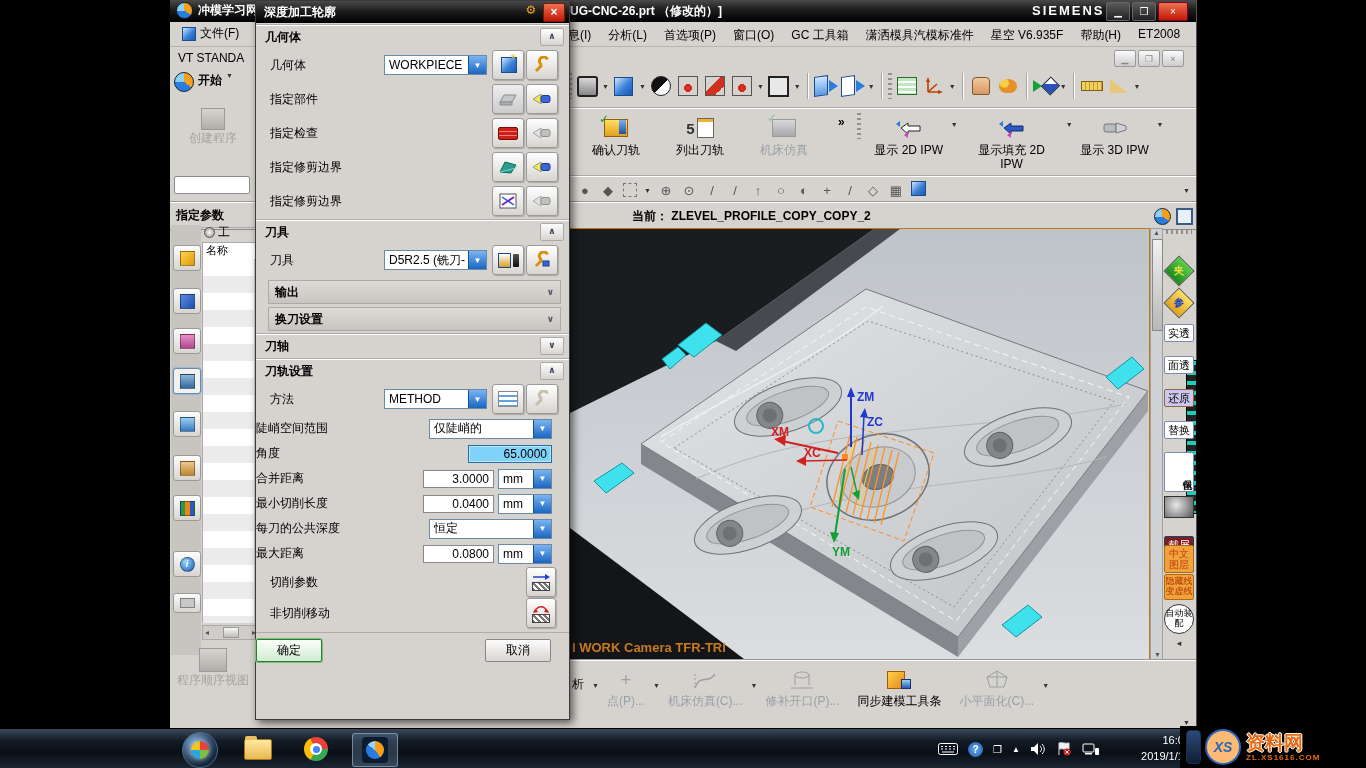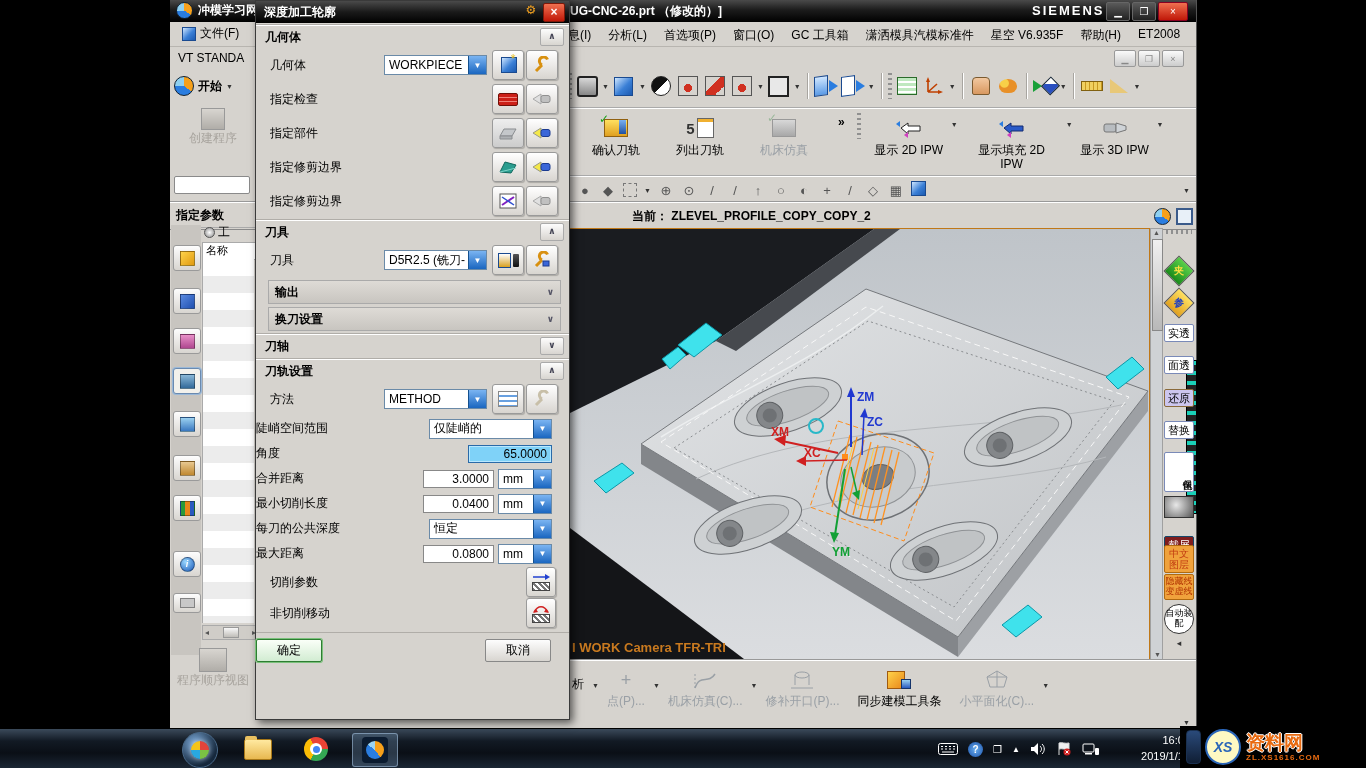--- a/index.html
+++ b/index.html
@@ -54,21 +54,21 @@
   
   .selrow{position:absolute;left:396px;top:176px;width:630px;height:26px;border-top:1px solid #fff;box-shadow:0 -1px 0 #aaa;
     display:flex;align-items:center;gap:7px;color:#555;font-size:13px}
   .selrow .g{width:16px;text-align:center}
   
   .statusrow{position:absolute;left:0;top:202px;width:100%;height:26px;background:#d6d3ce;
     border-top:1px solid #fff;box-shadow:0 -1px 0 #999;border-bottom:1px solid #8a8a8a}
   .statusrow .cur{position:absolute;left:462px;top:5px;font-weight:bold}
   
   .lp-txt{position:absolute;font-size:12px}
-  .startbtn{position:absolute;left:4px;top:72px;width:76px;height:28px;display:flex;align-items:center;gap:4px;font-weight:bold}
+  .startbtn{position:absolute;left:4px;top:72px;width:76px;height:28px;display:flex;gap:4px;font-weight:bold}
   .createprog{position:absolute;left:4px;top:108px;width:78px;text-align:center;color:#a8a49e}
   .gcube{width:22px;height:20px;margin:0 auto;background:linear-gradient(#d8d5d0,#b0ada8);border:1px solid #999}
   .lp-input{position:absolute;left:4px;top:176px;width:74px;height:16px;background:#fff;border:1px solid #8a8a8a;border-radius:2px}
   .specparam{position:absolute;left:2px;top:202px;width:82px;height:20px;font-weight:bold;padding:4px 0 0 4px;
     border-top:1px solid #fff;border-bottom:1px solid #aaa}
   .resstrip{position:absolute;left:1px;top:225px;width:30px;height:430px;background:#c8c5c0}
   .rsbtn{position:absolute;left:2px;width:26px;height:24px;border:1px solid #9a9a9a;border-radius:3px;
     background:linear-gradient(#fdfdfd,#d8d5d0);display:flex;align-items:center;justify-content:center}
   .rsbtn.active{background:#f2f1ec;border-color:#6a8ab0;box-shadow:0 0 0 1px #9ab8d8}
   .rsbtn .b{width:13px;height:13px;border:1px solid rgba(0,0,0,.35)}
@@ -155,21 +155,21 @@
   .chrome{width:24px;height:24px;border-radius:50%;background:conic-gradient(from -30deg,#ea4335 0 33%,#34a853 0 66%,#fbbc05 0);position:relative}
   .chrome:before{content:"";position:absolute;left:6px;top:6px;width:12px;height:12px;border-radius:50%;background:#fff}
   .chrome:after{content:"";position:absolute;left:8.5px;top:8.5px;width:7px;height:7px;border-radius:50%;background:#4285f4}
   .nxapp{width:26px;height:26px;border-radius:4px;background:#0c1c30;display:flex;align-items:center;justify-content:center}
   .nxapp div{width:18px;height:18px;border-radius:50%;background:conic-gradient(#f6a01a 0 40%,#2a7de0 40% 85%,#9ad4f4 85%)}
   .tray{position:absolute;left:938px;top:0;height:40px;display:flex;align-items:center;gap:10px;color:#fff}
   .clock{position:absolute;left:1108px;top:3px;width:82px;text-align:right;color:#fff;font-size:11px;line-height:16px}
   
   .wm{position:absolute;left:1180px;top:726px;width:186px;height:42px;background:#000;display:flex;align-items:center;z-index:30}
   .wmbar{width:13px;height:32px;border-radius:4px;background:linear-gradient(#2a4a7a,#101e34);margin:0 4px 0 6px;border:1px solid #1a3050}
-  .xscirc{width:36px;height:36px;border-radius:50%;background:#fef9c3;border:2px solid #2b66b8;box-sizing:border-box;
+  .xscirc{width:36px;height:36px;border-radius:50%;background:#fdba74;border:2px solid #2b66b8;box-sizing:border-box;
     display:flex;align-items:center;justify-content:center;font-weight:bold;font-style:italic;font-size:14px}
   .xscirc .x{color:#2b66b8}
   .wmtxt{margin-left:5px}
   .wmname{color:#e86a10;font-weight:bold;font-size:19px;line-height:20px;
     text-shadow:-1px 0 #fff,1px 0 #fff,0 -1px #fff,0 1px #fff}
   .wmurl{color:#e86a10;font-weight:bold;font-size:8px;letter-spacing:1px}
   .flash{display:block}
 </style>
 </head>
 <body>
@@ -655,43 +655,43 @@
         <div class="cube" style="width:14px;height:14px"></div>
         <span style="color:#e8c020;margin-left:-6px;margin-top:-12px">*</span>
       </div>
     <div class="ibtn slot2">
       <svg width="18" height="18" viewBox="0 0 18 18">
           <path d="M3 15 L9 9 M9 9 a4.2 4.2 0 1 1 5.5 -5.5" stroke="#d89010" stroke-width="3" fill="none"></path>
         </svg>
     </div>
   </div>
   <div class="drow">
-    <span class="lab">指定检查</span>
-    <div class="ibtn slot1">
-      <div style="width:18px;height:11px;border-radius:2px;background:repeating-linear-gradient(180deg,#cc2018 0 3px,#f08078 3px 4px);border:1px solid #701008"></div>
-    </div>
-    <div class="ibtn slot2">
-      <svg class="flash" width="20" height="16" viewBox="0 0 20 16">
-          <polygon points="1,8 9,3 9,13" fill="#e0e0e0" stroke="#aaa"></polygon>
-          <rect x="9" y="4.5" width="9" height="7" rx="2" fill="#c0c0c0" stroke="#909090"></rect>
-        </svg>
-    </div>
-  </div>
-  <div class="drow">
     <span class="lab">指定部件</span>
     <div class="ibtn slot1" style="background:linear-gradient(#eee,#ccc)">
       <svg width="18" height="14" viewBox="0 0 18 14">
           <polygon points="1,10 5,3 17,3 13,10" fill="#c4c7ca" stroke="#8a8d90"></polygon>
           <polygon points="1,10 13,10 13,13 1,13" fill="#aeb1b4" stroke="#8a8d90"></polygon>
         </svg>
     </div>
     <div class="ibtn slot2">
       <svg class="flash" width="20" height="16" viewBox="0 0 20 16">
           <polygon points="1,8 9,3 9,13" fill="#f4e84a" stroke="#998"></polygon>
           <rect x="9" y="4.5" width="9" height="7" rx="2" fill="#3a66d8" stroke="#1a3a90"></rect>
+        </svg>
+    </div>
+  </div>
+  <div class="drow">
+    <span class="lab">指定检查</span>
+    <div class="ibtn slot1">
+      <div style="width:18px;height:11px;border-radius:2px;background:repeating-linear-gradient(180deg,#cc2018 0 3px,#f08078 3px 4px);border:1px solid #701008"></div>
+    </div>
+    <div class="ibtn slot2">
+      <svg class="flash" width="20" height="16" viewBox="0 0 20 16">
+          <polygon points="1,8 9,3 9,13" fill="#e0e0e0" stroke="#aaa"></polygon>
+          <rect x="9" y="4.5" width="9" height="7" rx="2" fill="#c0c0c0" stroke="#909090"></rect>
         </svg>
     </div>
   </div>
   <div class="drow">
     <span class="lab">指定修剪边界</span>
     <div class="ibtn slot1">
       <svg width="20" height="16" viewBox="0 0 20 16">
           <path d="M2 13 L7 3 L18 6 L13 14 Z" fill="#2a9d8f" stroke="#12685e"></path>
           <path d="M2 13 L18 9" stroke="#7fd4c8"></path>
         </svg>

